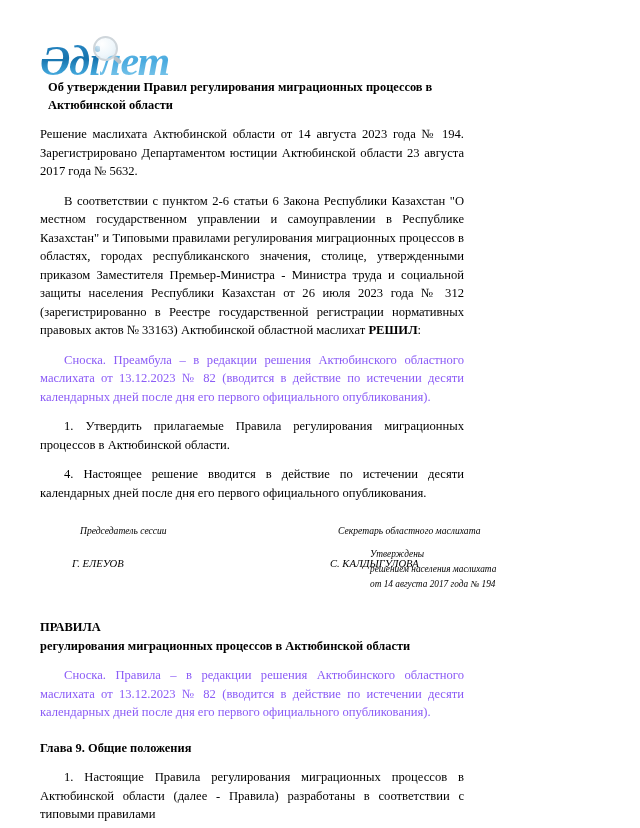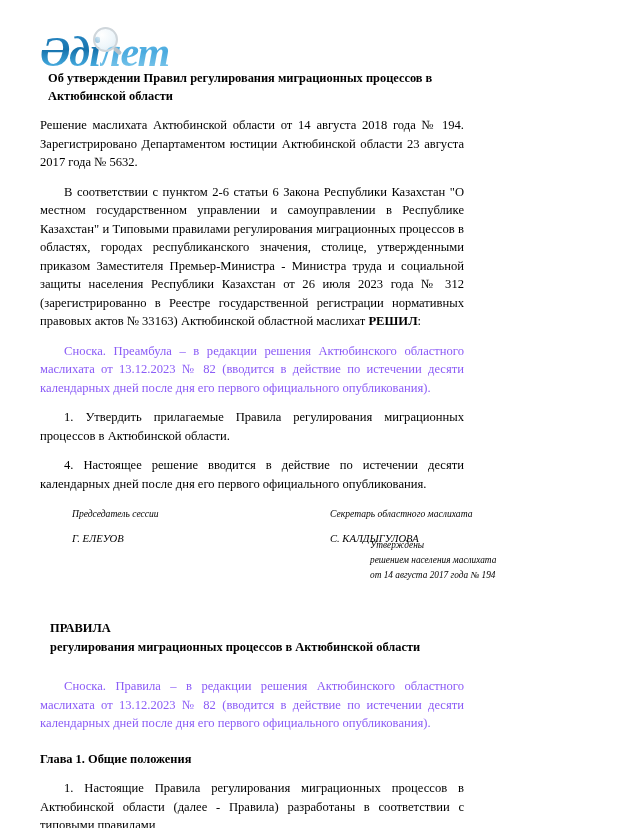--- a/index.html
+++ b/index.html
@@ -13,21 +13,21 @@
     height: 828px;
     overflow: hidden;
     font-family: "Liberation Serif", "DejaVu Serif", serif;
     color: #000000;
   }
   .page {
     position: relative;
     width: 504px;
     height: 828px;
     box-sizing: border-box;
-    padding: 4px 40px;
+    padding: 13px 40px;
     background: #ffffff;
   }
 
   
   .logo-area {
     padding-top: 24px;
     padding-bottom: 10px;
     height: 62px;
     box-sizing: border-box;
   }
@@ -115,21 +115,21 @@
     height: 96px;
   }
   .sig-col {
     position: absolute;
     font-style: italic;
     font-size: 9.6px;
     line-height: 1.55;
   }
   .sig-left { left: 10px; top: 14px; width: 250px; }
   .sig-right { left: 290px; top: 14px; width: 270px; text-align: left; }
-  .sig-role { margin: 0; }
+  .sig-role { margin: 8px; }
   .sig-role.ind { padding-left: 22px; }
   .sig-name {
     margin: 0;
     padding-top: 9px;
     padding-left: 22px;
     font-style: italic;
     font-size: 10.6px;
   }
   .sig-right .sig-name { padding-left: 0; }
   .approve {
@@ -141,21 +141,21 @@
     font-size: 9.3px;
     line-height: 1.62;
   }
   .approve p { margin: 0; }
 
   
   h2.rules-title {
     font-size: 12.4px;
     font-weight: 700;
     line-height: 1.5;
-    margin: 10px;
+    margin: 0;
     padding-top: 6px;
   }
   h2.rules-title .sub { display: block; }
 
   h3.chapter {
     font-size: 12.4px;
     font-weight: 700;
     margin: 0;
     padding-top: 18px;
     line-height: 1.4;
@@ -171,21 +171,21 @@
       <span class="logo-text logo-a">Әді</span><span class="logo-text logo-b">лет</span>
       <span class="logo-lens"></span>
       <span class="logo-lens-handle"></span>
     </div>
   </div>
 
   <div class="doc">
 
     <h1 class="doc-title">Об утверждении Правил регулирования миграционных процессов в Актюбинской области</h1>
 
-    <p class="para noindent">Решение маслихата Актюбинской области от 14 августа 2018 года № 194. Зарегистрировано Департаментом юстиции Актюбинской области 23 августа 2017 года № 5632.</p>
+    <p class="para noindent">Решение маслихата Актюбинской области от 14 августа 2023 года № 194. Зарегистрировано Департаментом юстиции Актюбинской области 23 августа 2017 года № 5632.</p>
 
     <p class="para indent"><span>В соответствии с пунктом 2-6 статьи 6 Закона Республики Казахстан "О местном государственном управлении и самоуправлении в Республике Казахстан" и Типовыми правилами регулирования миграционных процессов в областях, городах республиканского значения, столице, утвержденными приказом Заместителя Премьер-Министра - Министра труда и социальной защиты населения Республики Казахстан от 26 июля 2023 года № 312 (зарегистрированно в Реестре государственной регистрации нормативных правовых актов № 33163) Актюбинской областной маслихат </span><span class="bold-inline">РЕШИЛ</span><span>:</span></p>
 
     <p class="para indent red">Сноска. Преамбула – в редакции решения Актюбинского областного маслихата от 13.12.2023 № 82 (вводится в действие по истечении десяти календарных дней после дня его первого официального опубликования).</p>
 
     <p class="para indent">1. Утвердить прилагаемые Правила регулирования миграционных процессов в Актюбинской области.</p>
 
     <p class="para indent">4. Настоящее решение вводится в действие по истечении десяти календарных дней после дня его первого официального опубликования.</p>
 
     <div class="sig-block">
@@ -208,18 +208,18 @@
 
     </div>
 
     <h2 class="rules-title">
       <span>ПРАВИЛА</span>
       <span class="sub">регулирования миграционных процессов в Актюбинской области</span>
     </h2>
 
     <p class="para indent red">Сноска. Правила – в редакции решения Актюбинского областного маслихата от 13.12.2023 № 82 (вводится в действие по истечении десяти календарных дней после дня его первого официального опубликования).</p>
 
-    <h3 class="chapter">Глава 1. Общие положения</h3>
+    <h3 class="chapter">Глава 9. Общие положения</h3>
 
     <p class="para indent">1. Настоящие Правила регулирования миграционных процессов в Актюбинской области (далее - Правила) разработаны в соответствии с типовыми правилами</p>
 
   </div>
 </div>
 
 </body></html>

